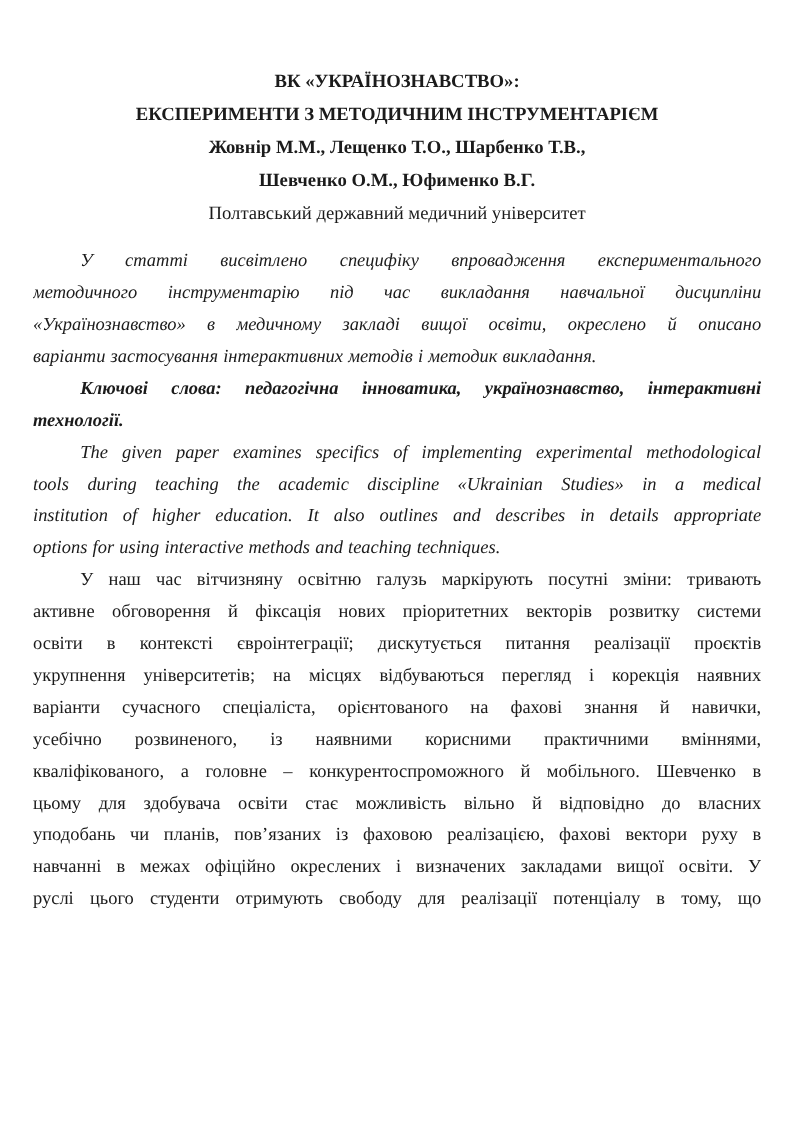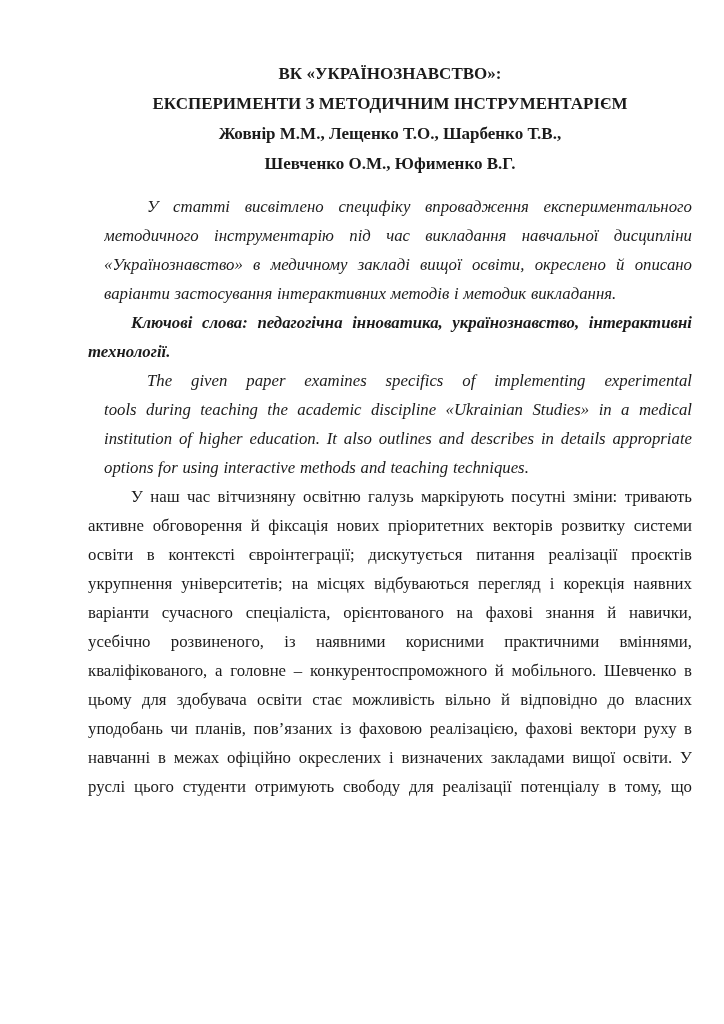--- a/index.html
+++ b/index.html
@@ -2,21 +2,21 @@
 <html><head>
 <meta charset="utf-8">
 <style>
   html, body { margin: 0; padding: 0; background: #ffffff; }
   .page {
     position: relative;
     width: 724px;
     height: 1024px;
     background: #ffffff;
     box-sizing: border-box;
-    padding: 59px 32px 0 88px;
+    padding: 59px 32px 0 30px;
     overflow: hidden;
     font-family: "Liberation Serif", "DejaVu Serif", serif;
     color: #1b1b1b;
   }
   .hline {
     text-align: center;
     line-height: 30px;
     font-size: 17px;
     font-weight: bold;
     height: 30px;
@@ -28,33 +28,34 @@
     font-size: 16.8px;
     line-height: 29px;
     height: 29px;
     overflow: hidden;
     text-align: justify;
     text-align-last: justify;
     word-spacing: 0.5px;
   }
   .line.indent { text-indent: 43px; }
   .line.lastline { text-align-last: left; }
-  .italic { font-style: italic; margin-left: 16px; }
+  .italic { font-style: italic; }
   .bolditalic { font-style: italic; font-weight: bold; }
 </style>
 </head>
 <body>
 
 <div class="page">
 
   <header>
     <div class="hline">ВК «УКРАЇНОЗНАВСТВО»:</div>
     <div class="hline">ЕКСПЕРИМЕНТИ З МЕТОДИЧНИМ ІНСТРУМЕНТАРІЄМ</div>
     <div class="hline">Жовнір М.М., Лещенко Т.О., Шарбенко Т.В.,</div>
     <div class="hline">Шевченко О.М., Юфименко В.Г.</div>
+    <div class="hline regular">Полтавський державний медичний університет</div>
   </header>
 
   <div class="paras">
 
     <div>
       <div class="line italic indent">У статті висвітлено специфіку впровадження експериментального</div>
       <div class="line italic">методичного інструментарію під час викладання навчальної дисципліни</div>
       <div class="line italic">«Українознавство» в медичному закладі вищої освіти, окреслено й описано</div>
       <div class="line italic lastline">варіанти застосування інтерактивних методів і методик викладання.</div>
     </div>

